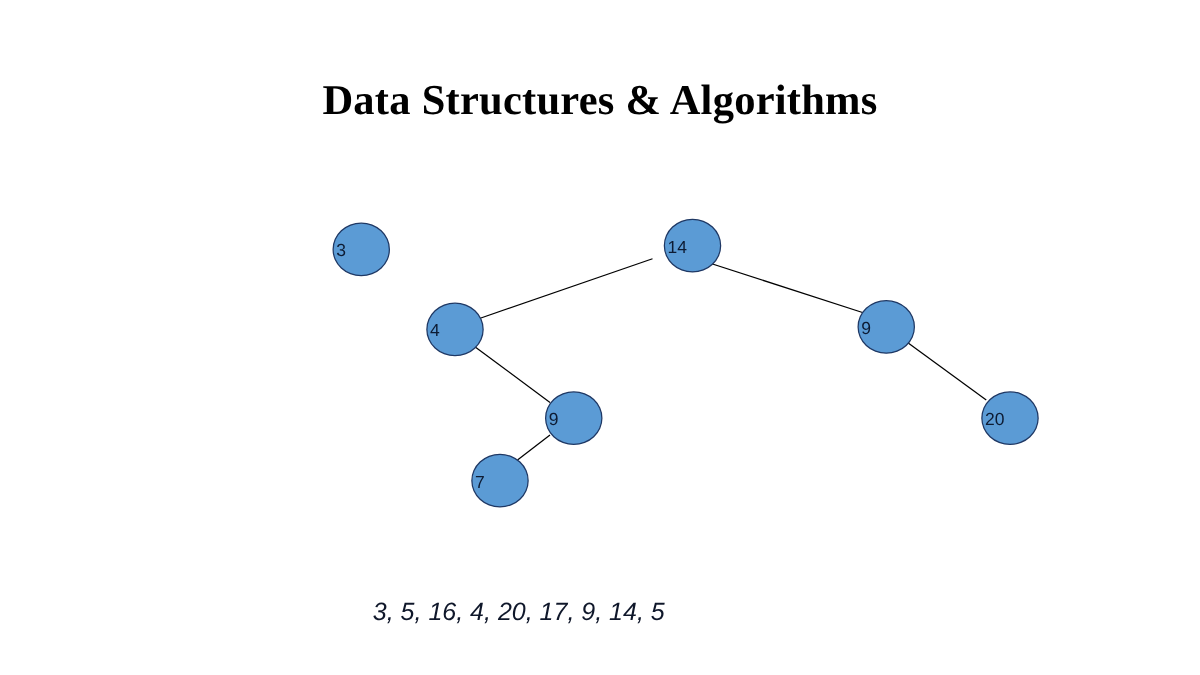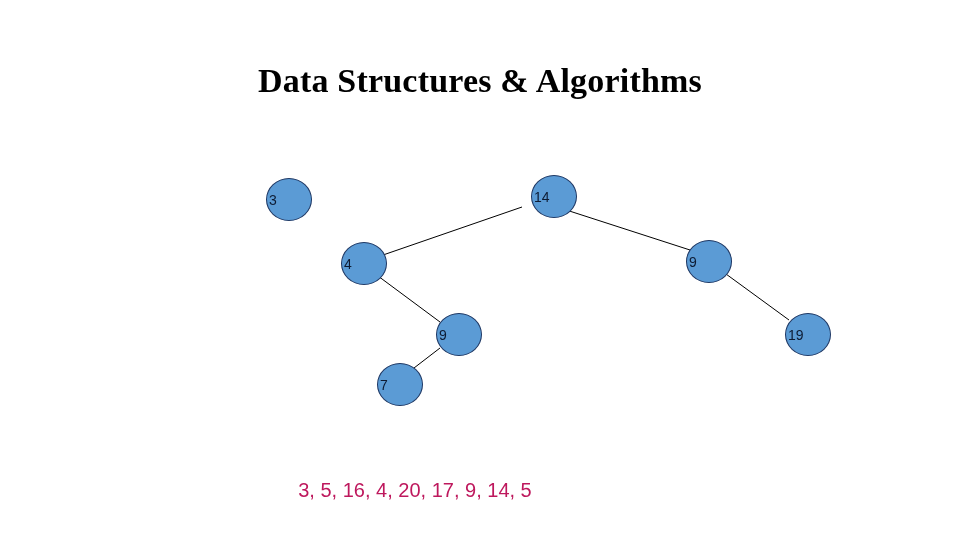--- a/index.html
+++ b/index.html
@@ -82,22 +82,23 @@
   
   #sequence-caption {
     position: absolute;
     left: 0;
     top: 477px;
     width: 830px;
     text-align: center;
     font-family: "Liberation Sans", sans-serif;
     font-size: 20px;
     line-height: 26px;
-    color: #be185d;
+    color: #0f172a;
     white-space: nowrap;
+    font-style: italic;
   }
 </style>
 </head>
 <body>
 
 <div id="slide">
 
   <div id="slide-title">Data Structures &amp; Algorithms</div>
 
   <div id="graph-area">
@@ -118,21 +119,21 @@
         <div class="tree-node" style="left: 341px; top: 242px; width: 46px; height: 43px; background: rgb(91, 155, 213); border-color: rgb(31, 56, 100);">
           <span class="node-label">4</span>
         </div>
         <div class="tree-node" style="left: 686px; top: 240px; width: 46px; height: 43px; background: rgb(91, 155, 213); border-color: rgb(31, 56, 100);">
           <span class="node-label">9</span>
         </div>
         <div class="tree-node" style="left: 436px; top: 313px; width: 46px; height: 43px; background: rgb(91, 155, 213); border-color: rgb(31, 56, 100);">
           <span class="node-label">9</span>
         </div>
         <div class="tree-node" style="left: 785px; top: 313px; width: 46px; height: 43px; background: rgb(91, 155, 213); border-color: rgb(31, 56, 100);">
-          <span class="node-label">19</span>
+          <span class="node-label">20</span>
         </div>
         <div class="tree-node" style="left: 377px; top: 363px; width: 46px; height: 43px; background: rgb(91, 155, 213); border-color: rgb(31, 56, 100);">
           <span class="node-label">7</span>
         </div>
       </div>
   </div>
 
   <div id="sequence-caption">3, 5, 16, 4, 20, 17, 9, 14, 5</div>
 
 </div>

